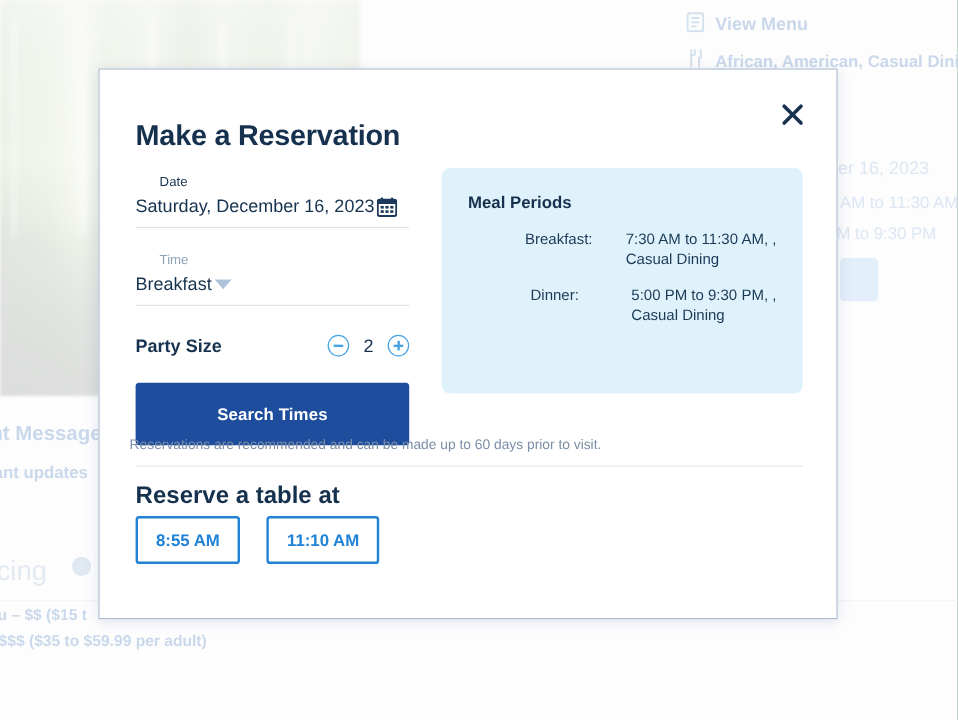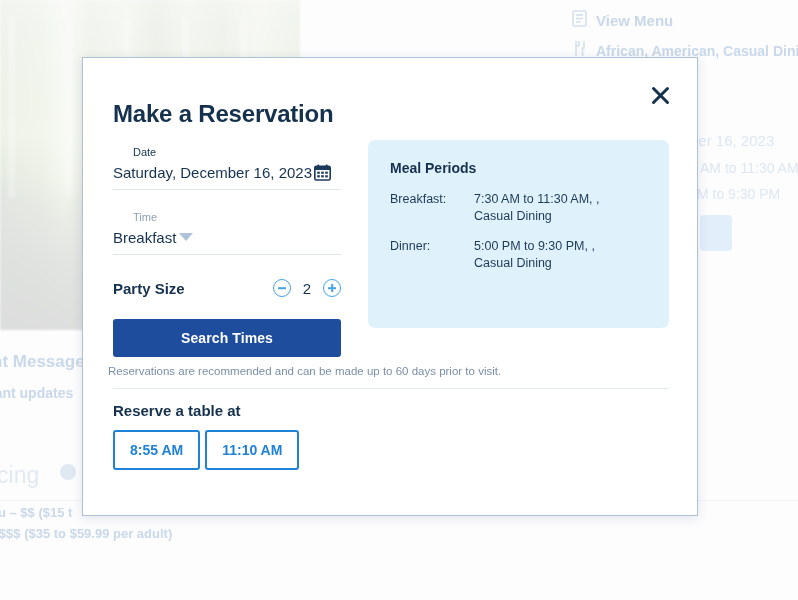--- a/index.html
+++ b/index.html
@@ -215,21 +215,21 @@
   .party-count {
     font-size: 15px;
     color: #16324f;
     min-width: 10px;
     text-align: center;
   }
 
   .search-btn {
     margin-top: 22px;
     width: 228px;
-    height: 38px;
+    height: 52px;
     background: #1e4d9e;
     color: #ffffff;
     font-size: 14px;
     font-weight: bold;
     border: none;
     border-radius: 3px;
     cursor: pointer;
     letter-spacing: 0.1px;
   }
 
@@ -246,20 +246,21 @@
   }
   .meal-title {
     font-size: 14px;
     font-weight: bold;
     color: #15314e;
     margin-bottom: 15px;
   }
   .meal-row {
     display: flex;
     margin-bottom: 13px;
+    justify-content: flex-end;
   }
   .meal-name {
     width: 84px;
     flex: 0 0 84px;
     font-size: 12.5px;
     color: #1b3a58;
     line-height: 17px;
   }
   .meal-detail {
     font-size: 12.5px;
@@ -280,30 +281,30 @@
     left: 30px;
     top: 330px;
     width: 556px;
     height: 1px;
     background: #e4e9ef;
   }
   .reserve-title {
     position: absolute;
     left: 30px;
     top: 344px;
-    font-size: 15px;
+    font-size: 20px;
     font-weight: bold;
     color: #15314e;
   }
   .slots {
     position: absolute;
     left: 30px;
     top: 372px;
     display: flex;
-    gap: 5px;
+    gap: 22px;
   }
   .slot {
     min-width: 83px;
     height: 40px;
     border: 2px solid #1f82d6;
     border-radius: 3px;
     background: #ffffff;
     color: #1f82d6;
     font-size: 14px;
     font-weight: bold;

